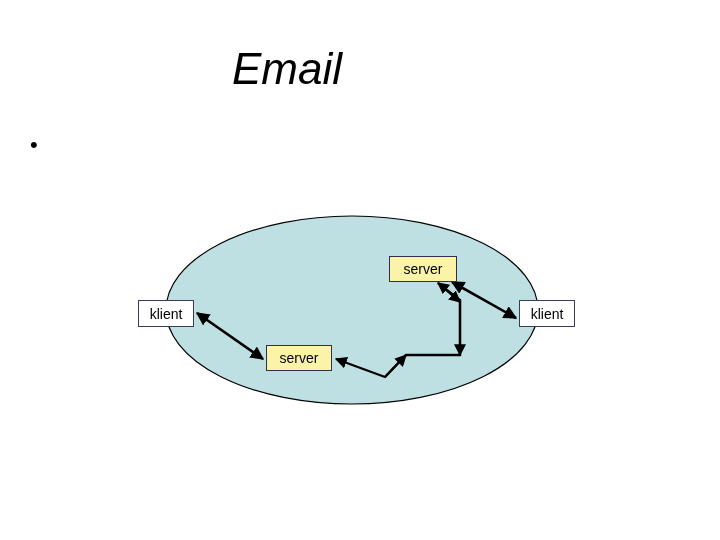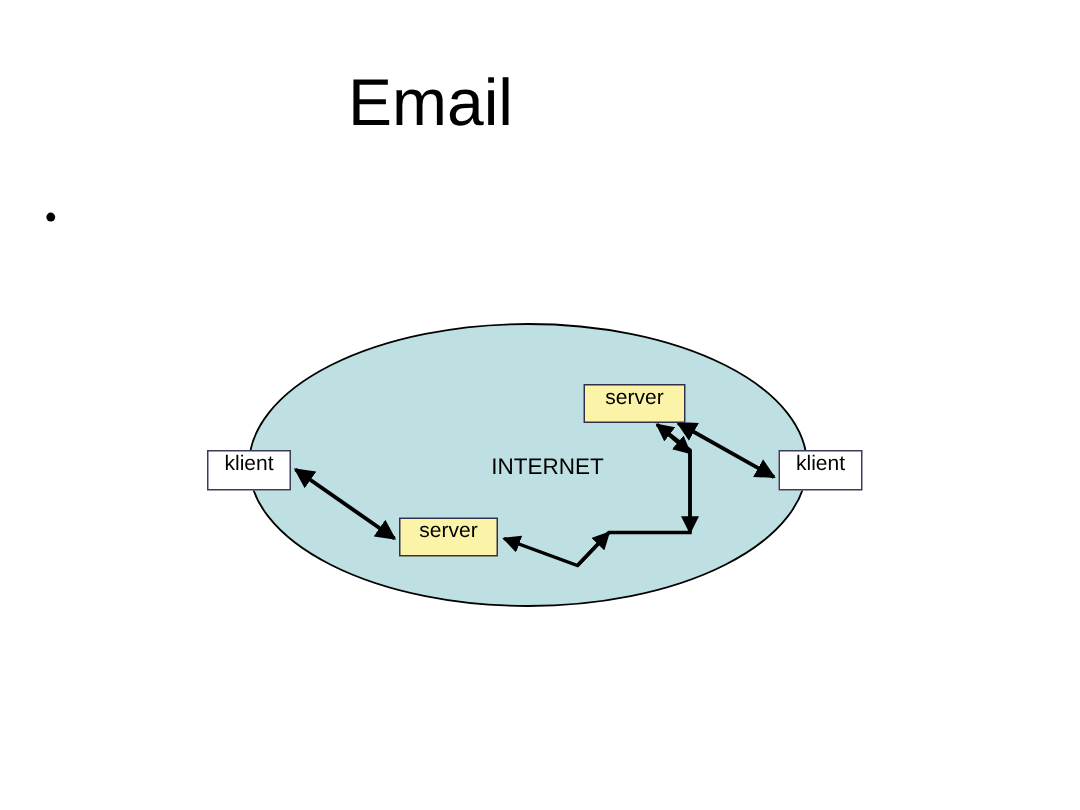--- a/index.html
+++ b/index.html
@@ -20,20 +20,21 @@
     position: absolute;
     left: 0;
     top: 44px;
     width: 574px;
     text-align: center;
     font-size: 44px;
     line-height: 50px;
     font-weight: 400;
     color: #000000;
     letter-spacing: 0px;
+    font-style: italic;
   }
   #bullet-list {
     position: absolute;
     left: 30px;
     top: 128px;
     width: 660px;
   }
   .bullet-row {
     display: flex;
     align-items: baseline;
@@ -57,21 +58,21 @@
     width: 720px;
     height: 540px;
   }
   .node-box {
     position: absolute;
     box-sizing: border-box;
     border: 1px solid #3a3a5a;
     font-size: 14px;
     line-height: 1;
     display: flex;
-    align-items: flex-start;
+    align-items: center;
     justify-content: center;
     color: #000000;
     background: #ffffff;
   }
   .node-box.server {
     background: #fbf4a8;
     border-color: #30304a;
   }
   #internet-label {
     position: absolute;
@@ -128,15 +129,14 @@
   </div>
 
   <div class="node-box server" id="node-server-bottom" style="left:266px; top:345px; width:66px; height:26px;">
     <span>server</span>
   </div>
 
   <div class="node-box" id="node-klient-right" style="left:519px; top:300px; width:56px; height:27px;">
     <span>klient</span>
   </div>
 
-  <div id="internet-label">INTERNET</div>
 
 </div>
 
 </body></html>

